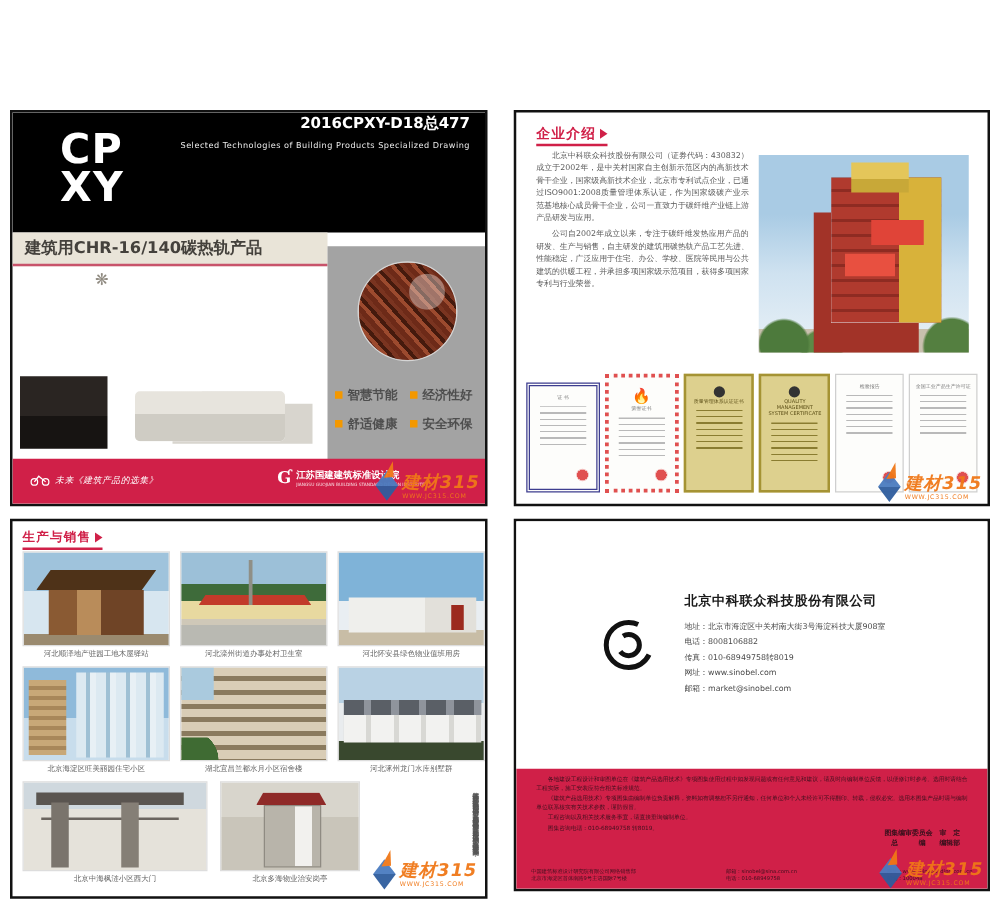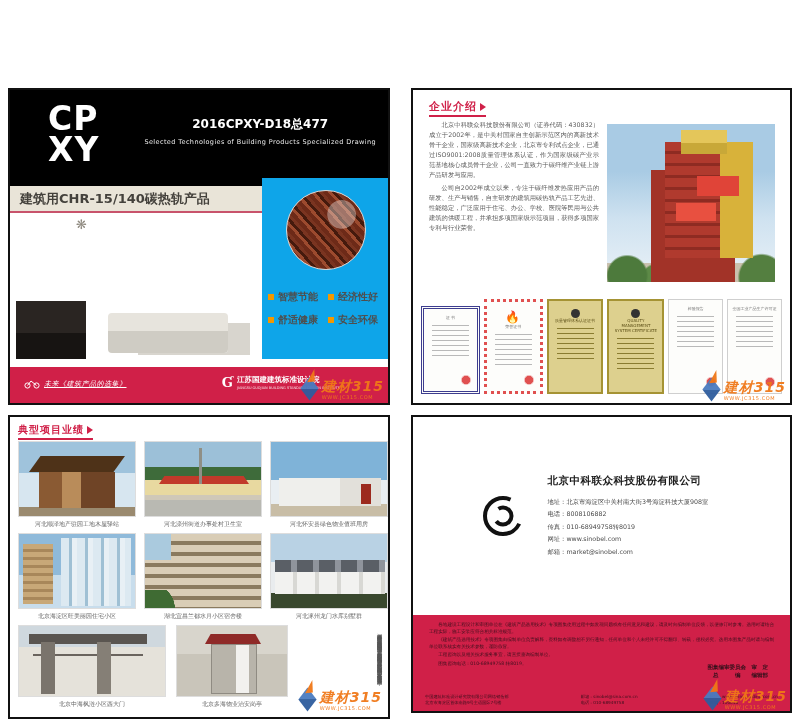--- a/index.html
+++ b/index.html
@@ -14,54 +14,54 @@
   
   .panel{position:absolute;background:#fff;border:2px solid #111;box-sizing:border-box;overflow:hidden;}
   #p-tl{left:8px;top:88px;width:382px;height:317px;}
   #p-tr{left:411px;top:88px;width:381px;height:317px;}
   #p-bl{left:8px;top:415px;width:382px;height:304px;}
   #p-br{left:411px;top:415px;width:381px;height:298px;}
 
   
   .tl-header{position:absolute;left:0;top:0;width:378px;height:96px;background:#000000;}
   .tl-logo{position:absolute;left:38px;top:13px;color:#fff;font-size:33px;font-weight:bold;line-height:31px;letter-spacing:1px;}
-  .tl-right{position:absolute;right:12px;top:26px;text-align:center;color:#fff;}
+  .tl-right{position:absolute;right:12px;top:0;text-align:right;color:#fff;}
   .tl-code{font-size:12px;font-weight:bold;}
   .tl-title{font-size:17px;font-weight:bold;margin-top:4px;}
   .tl-sub{font-size:6.5px;font-weight:normal;color:rgba(255,255,255,.92);margin-top:5px;letter-spacing:.4px;}
   .tl-prodbar{position:absolute;left:0;top:96px;width:242px;height:25px;background:#e9e4d8;
     color:#44413c;font-size:13px;font-weight:bold;line-height:25px;padding-left:10px;border-bottom:2px solid #c8536b;}
   .tl-photo{position:absolute;left:0;top:123px;width:252px;height:154px;
     background:
       radial-gradient(circle at 30% 12%, #efece4 0 4%, transparent 5%),
       linear-gradient(180deg,transparent 0 62%, #9a9django 0),
       linear-gradient(90deg,#b9b2a4 0 8%, #cfc9bc 8% 14%, transparent 14%),
       linear-gradient(180deg,#ddd8cc 0 55%, #b8b3a8 55% 70%, #8f8c86 70% 100%);}
   .tl-photo:before{content:"";position:absolute;left:6px;bottom:8px;width:70px;height:58px;
     background:linear-gradient(180deg,#2a2522 0 55%, #171412 55% 100%);}
   .tl-photo:after{content:"";position:absolute;left:98px;bottom:14px;width:120px;height:40px;
     background:
       linear-gradient(180deg,#e7e4dd 0 45%, #cfccc4 45% 100%),
       linear-gradient(90deg,#d8d5cd 0 45%, #bfbcb4 45% 100%);
     border-radius:4px;box-shadow:26px 6px 0 -4px #d8d5ce;}
   .tl-chand{position:absolute;left:66px;top:4px;color:#8f8a80;font-size:13px;}
-  .tl-side{position:absolute;left:252px;top:88px;width:126px;height:181px;background:#0ea5e9;}
+  .tl-side{position:absolute;left:252px;top:107px;width:126px;height:181px;background:#a3a3a3;}
   .tl-circle{position:absolute;left:24px;top:12px;width:78px;height:78px;border-radius:50%;
     border:1px solid #d5d5d5;
     background:
       radial-gradient(circle at 70% 30%, rgba(255,255,255,.35) 0 18%, transparent 19%),
       repeating-linear-gradient(48deg,#6d2a18 0 4px,#9c4a2e 4px 7px,#451a0d 7px 10px,#7a3420 10px 13px);
     background-color:#f6f5f3;}
   .tl-feats{position:absolute;left:6px;top:112px;width:118px;display:grid;grid-template-columns:1fr 1fr;row-gap:9px;column-gap:2px;}
   .feat{display:flex;align-items:center;font-size:10px;color:#4e4e4e;font-weight:bold;}
   .feat i{width:6px;height:6px;background:#f39800;margin-right:4px;flex:none;}
   .tl-strip{position:absolute;left:0;top:277px;width:378px;height:36px;background:#d02048;}
   .tl-strip-left{position:absolute;left:14px;top:12px;display:flex;align-items:center;color:#fff;}
   .tl-strip-left svg{margin-right:4px;}
-  .tl-strip-left span{font-size:7px;font-style:italic;letter-spacing:.5px;text-decoration:underline;}
+  .tl-strip-left span{font-size:7px;font-style:italic;letter-spacing:.5px;}
   .tl-strip-right{position:absolute;right:48px;top:8px;display:flex;align-items:center;color:#fff;}
   .tl-strip-right b{font-size:13px;margin-right:4px;font-family:"DejaVu Serif",serif;}
   .tl-strip-right .t1{font-size:7.5px;font-weight:bold;display:block;}
   .tl-strip-right .t2{font-size:3.5px;display:block;margin-top:1px;opacity:.85;}
 
   
   .wm{position:absolute;display:flex;align-items:flex-end;z-index:5;opacity:.95;}
   .wm-d{width:15px;height:15px;background:linear-gradient(135deg,#4a7cc0 0 50%,#2f5d9e 50% 100%);
     transform:rotate(45deg) skew(8deg,8deg);margin:0 5px 4px 0;position:relative;}
   .wm-d:before{content:"";position:absolute;left:-4px;top:-7px;width:0;height:0;
@@ -187,21 +187,21 @@
     <div class="tl-header">
       <div class="tl-logo">
         <div>CP</div>
         <div>XY</div>
       </div>
       <div class="tl-right">
         <div class="tl-code">2016CPXY-D18总477</div>
         <div class="tl-sub">Selected Technologies of Building Products Specialized Drawing</div>
       </div>
     </div>
-    <div class="tl-prodbar">建筑用CHR-15/140碳热轨产品</div>
+    <div class="tl-prodbar">建筑用CHR-16/140碳热轨产品</div>
     <div class="tl-photo">
       <span class="tl-chand">❋</span>
     </div>
     <div class="tl-side">
       <div class="tl-circle"></div>
       <div class="tl-feats">
         <div class="feat">
             <i></i>
             <span>智慧节能</span>
           </div>
@@ -288,21 +288,21 @@
     <div class="wm" style="right:4px;bottom:2px;">
       <span class="wm-d"></span>
       <span class="wm-t">
           <b>建材315</b>
           <i>WWW.JC315.COM</i>
         </span>
     </div>
   </div>
 
   <div class="panel" id="p-bl">
-    <div class="sec-head" id="bl-head">典型项目业绩</div>
+    <div class="sec-head" id="bl-head">生产与销售</div>
 
     <div class="ph-cell" style="left:8px;top:24px;">
       <div class="ph ph1"></div>
       <div class="cap">河北顺泽地产驻园工地木屋驿站</div>
     </div>
     <div class="ph-cell" style="left:134px;top:24px;">
       <div class="ph ph2"></div>
       <div class="cap">河北滦州街道办事处村卫生室</div>
     </div>
     <div class="ph-cell" style="left:260px;top:24px;">

